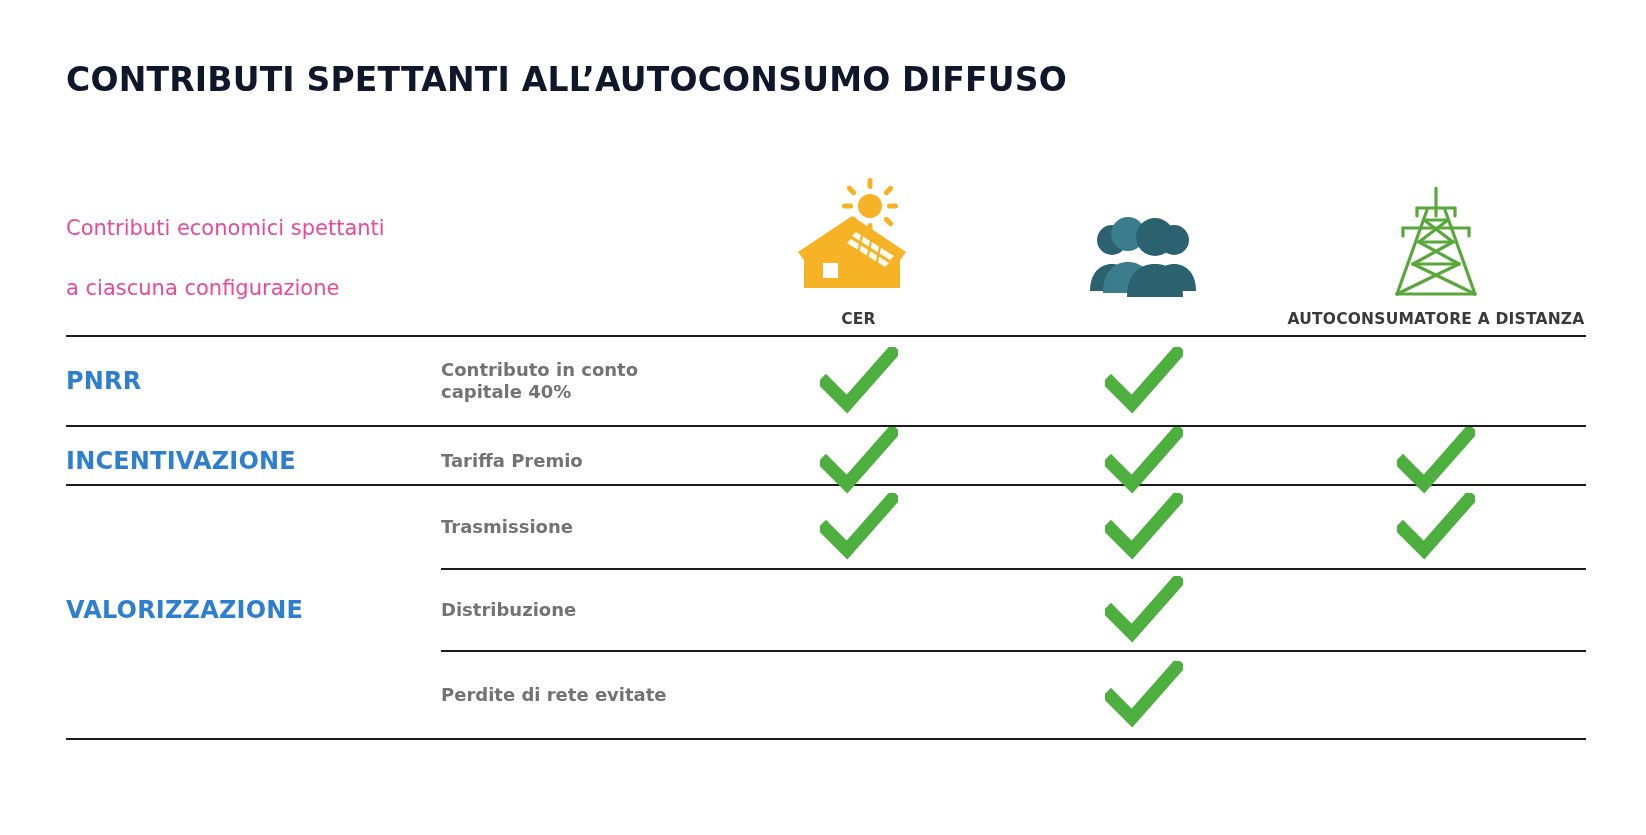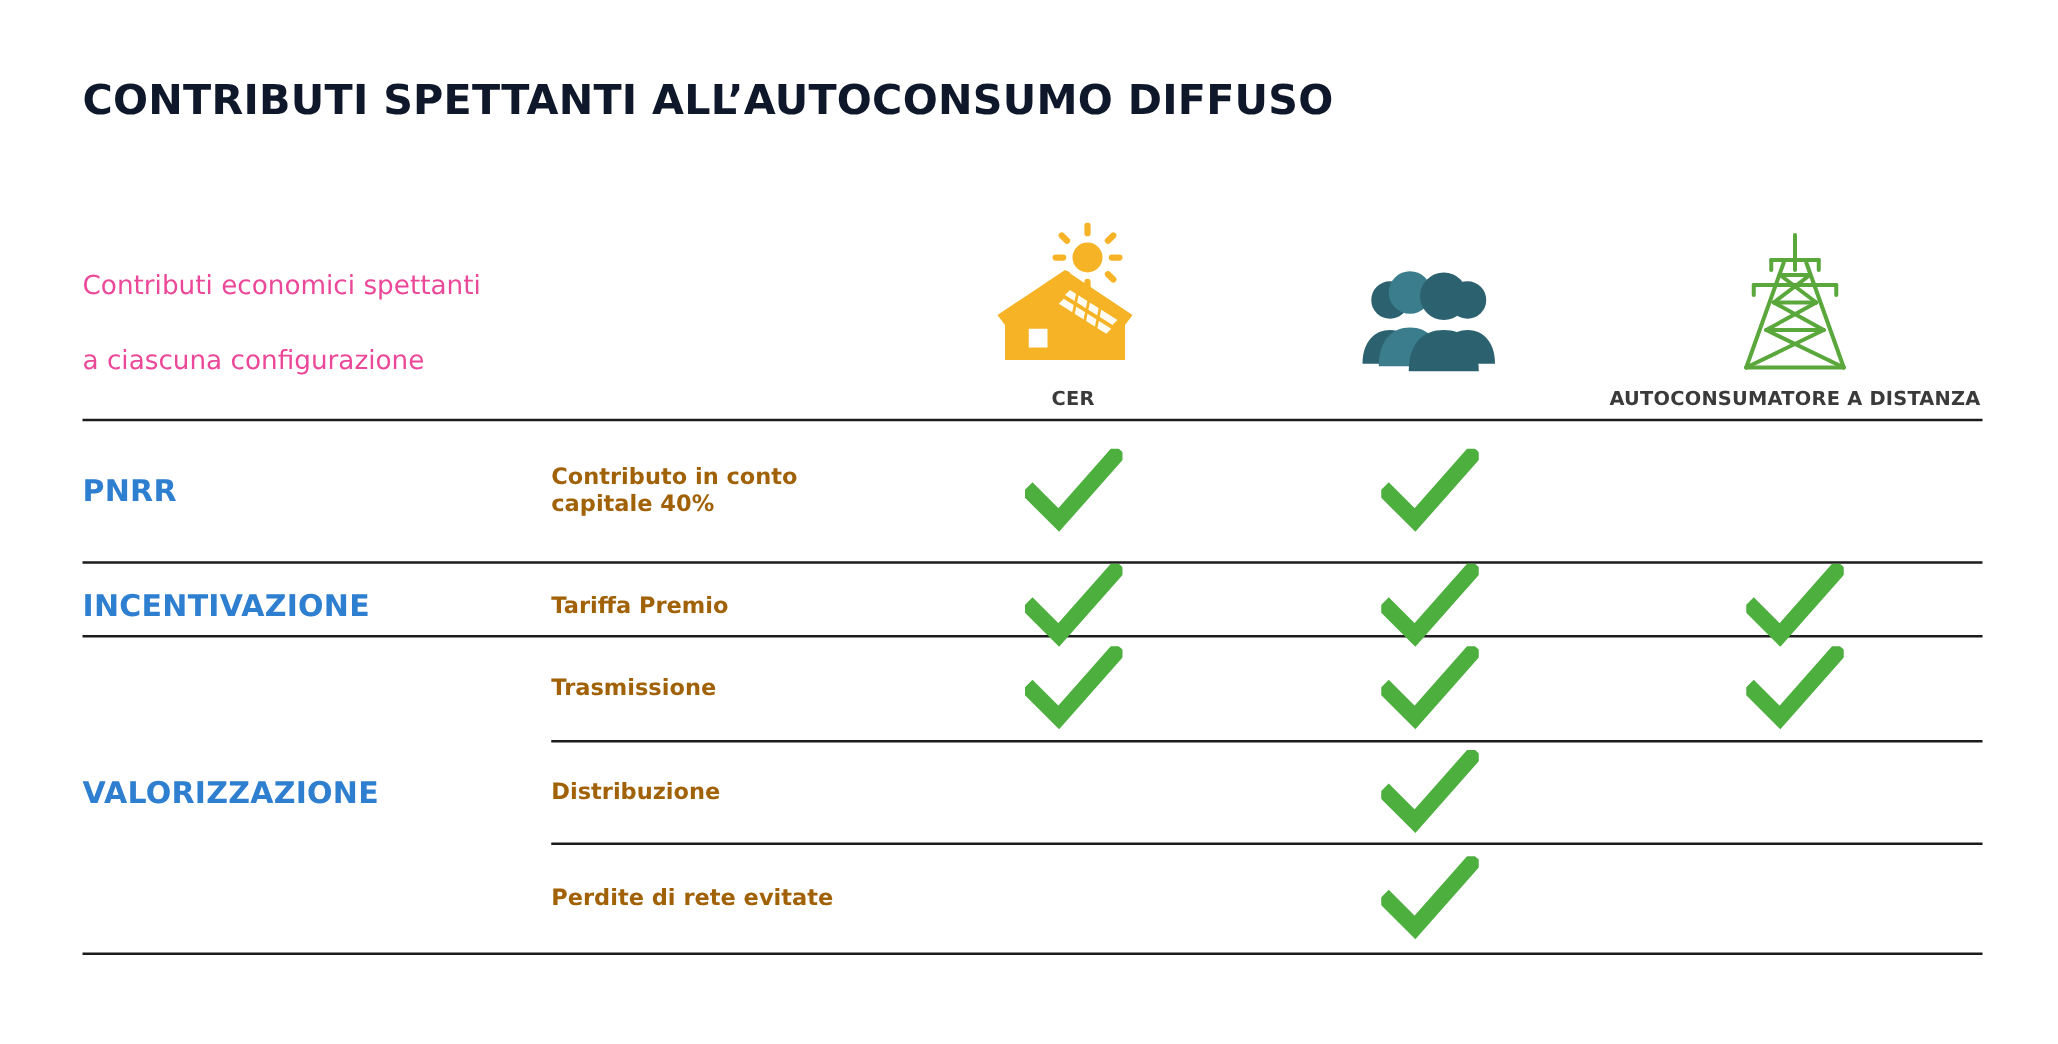--- a/index.html
+++ b/index.html
@@ -94,21 +94,21 @@
     font-weight: bold;
     color: #2f7fd0;
     letter-spacing: 0.2px;
     display: flex;
     align-items: center;
     padding-left: 0px;
   }
   .desc {
     font-size: 18px;
     font-weight: bold;
-    color: #a16207;
+    color: #737373;
     display: flex;
     align-items: center;
     line-height: 1.25;
   }
   .mark {
     display: flex;
     align-items: center;
     justify-content: center;
   }
 
@@ -237,21 +237,21 @@
               <line x1="32" y1="78" x2="94" y2="108"></line>
               <line x1="78" y1="78" x2="16" y2="108"></line>
             </g>
           </svg>
         </div>
         <div class="hdr-label">AUTOCONSUMATORE A DISTANZA</div>
       </div>
     </div>
 
     <div class="row-line-full"></div>
-    <div class="grid" style="height:112px">
+    <div class="grid" style="height:88px">
       <div class="cellbox cat">PNRR</div>
       <div class="cellbox desc">Contributo in conto capitale 40%</div>
       <div class="cellbox mark">
         <svg width="78" height="68" viewBox="0 0 78 68" aria-hidden="true">
             <path d="M6 36 L27 57 L72 6" fill="none" stroke="#4caf3e" stroke-width="13" stroke-linecap="square"></path>
           </svg>
       </div>
       <div class="cellbox mark">
         <svg width="78" height="68" viewBox="0 0 78 68" aria-hidden="true">
             <path d="M6 36 L27 57 L72 6" fill="none" stroke="#4caf3e" stroke-width="13" stroke-linecap="square"></path>

